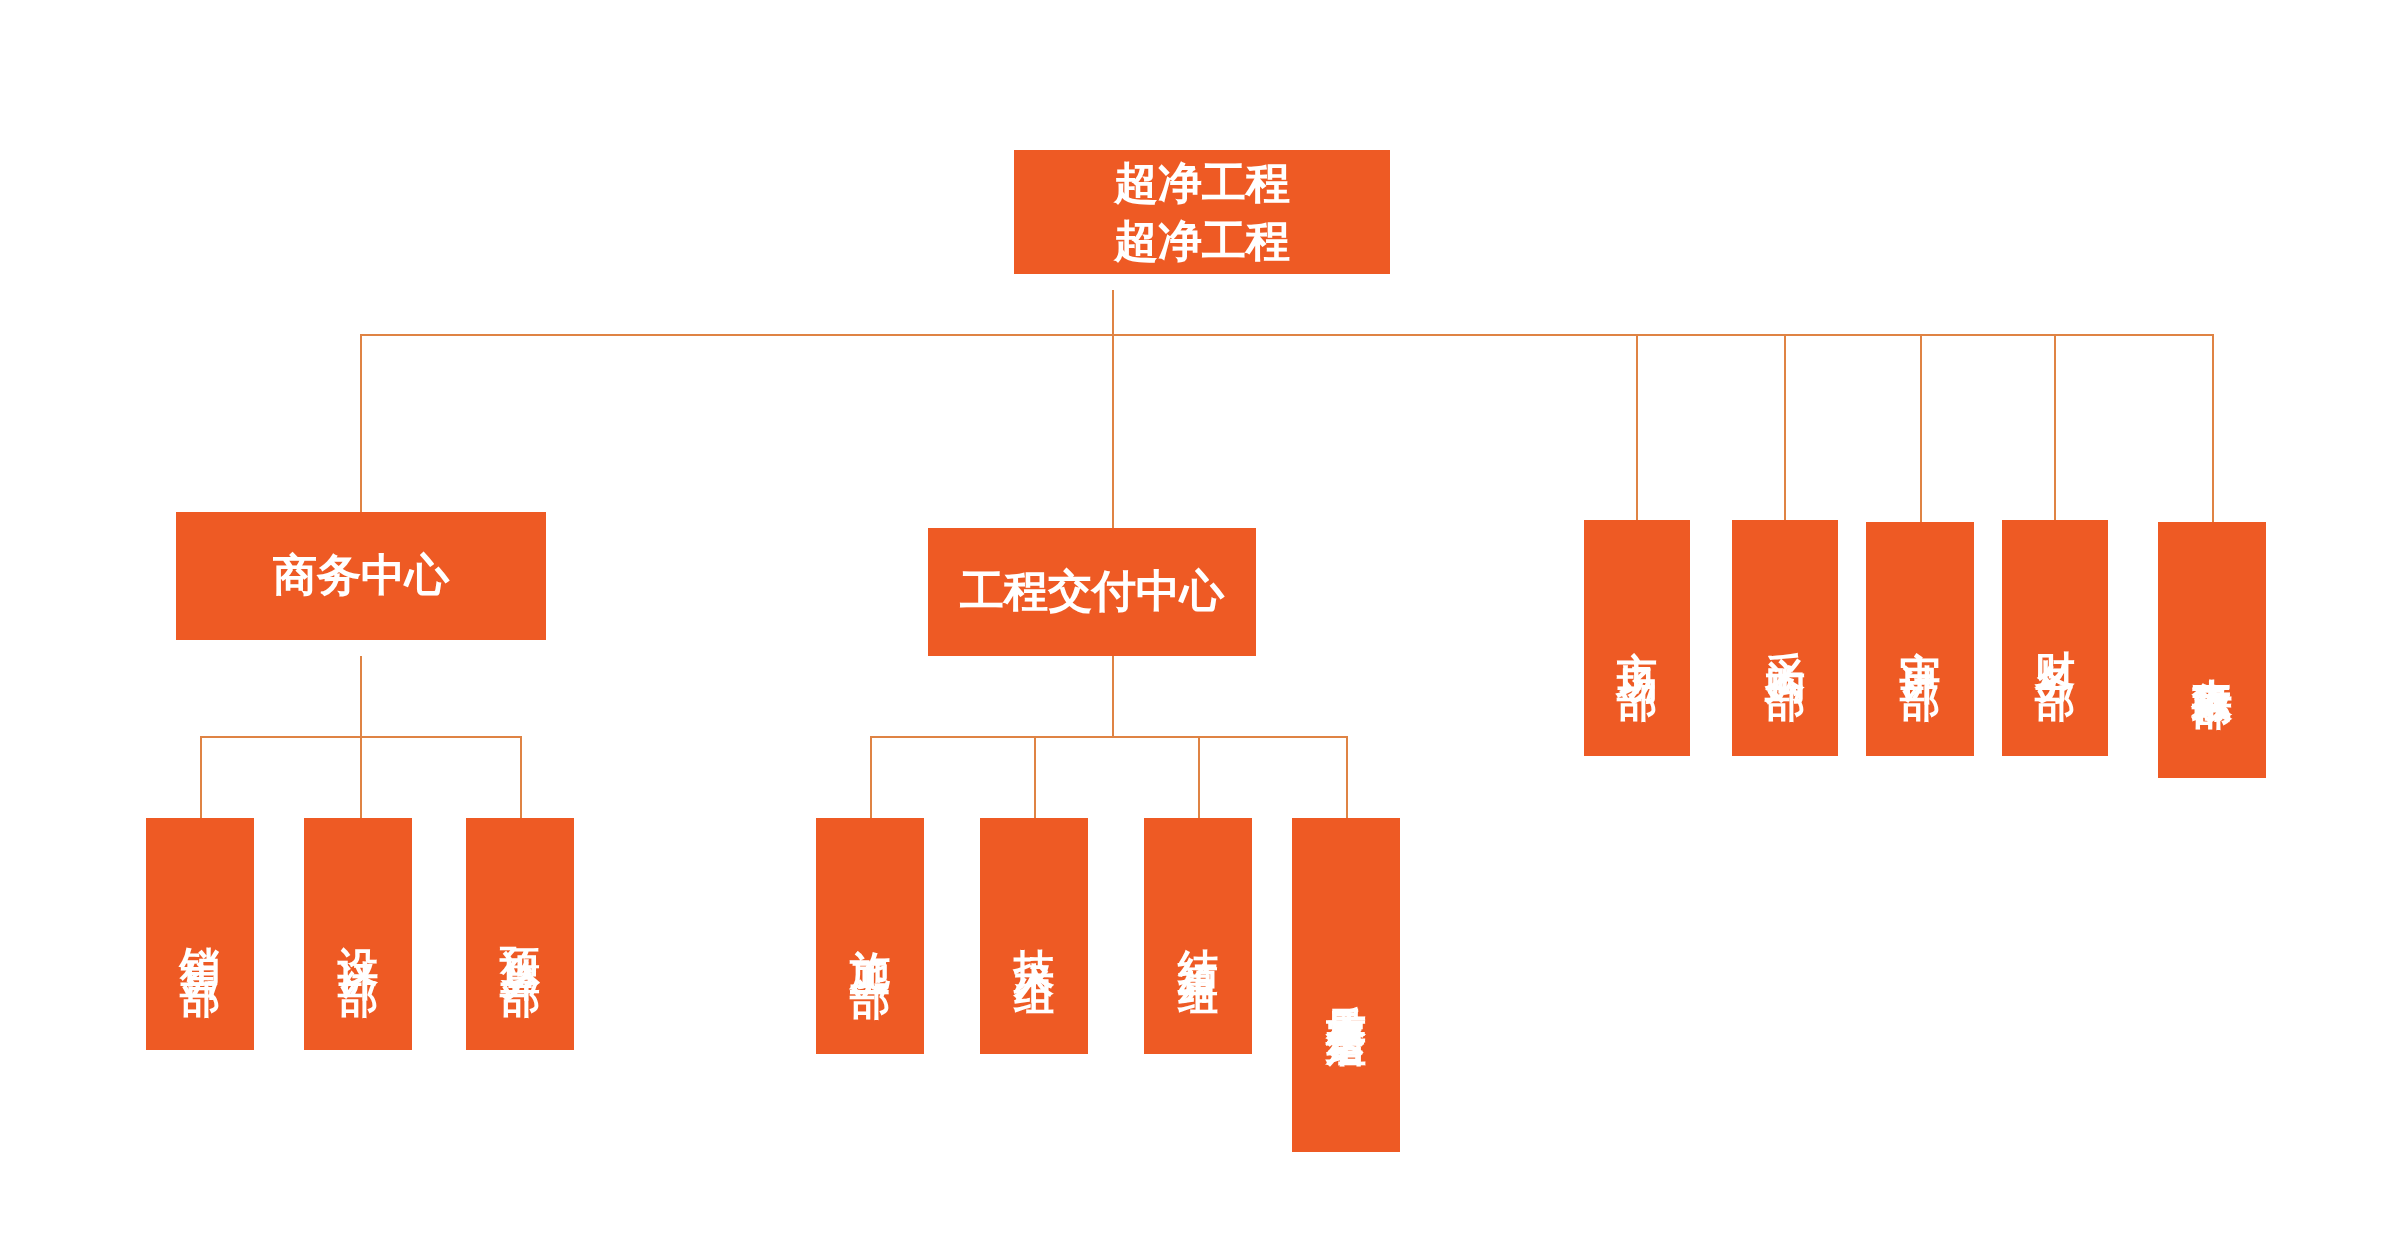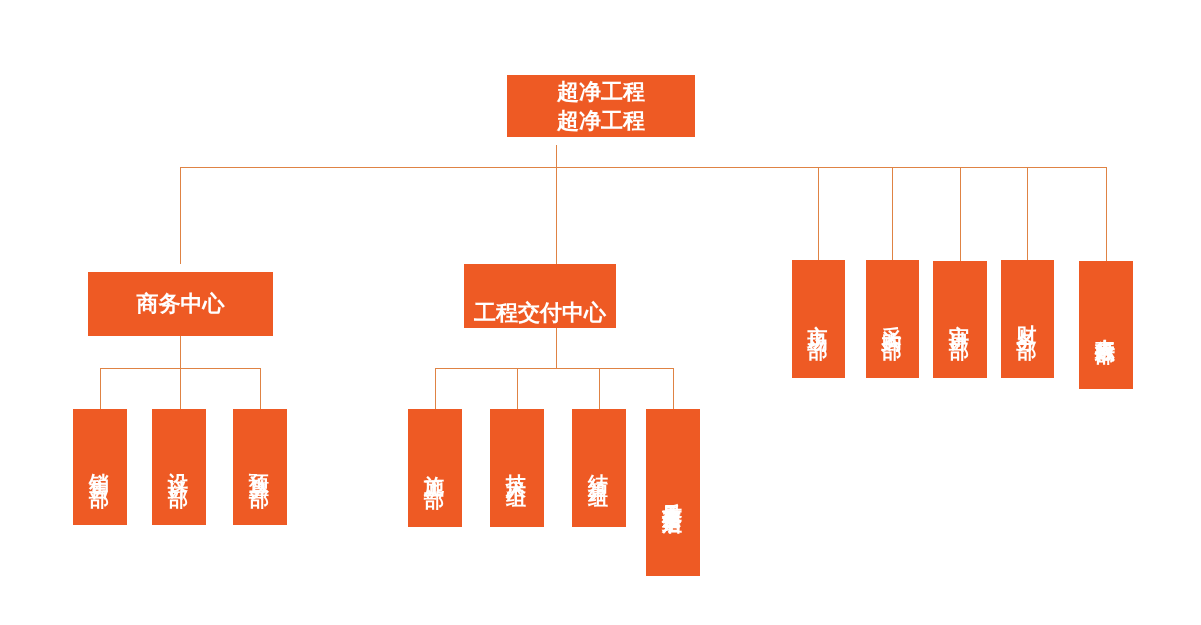--- a/index.html
+++ b/index.html
@@ -32,22 +32,22 @@
   }
 
   .node-root {
     left: 464px; top: 75px; width: 188px; height: 62px;
     font-size: 22px; line-height: 29px;
     flex-direction: column;
     margin-left: 43px;
   }
 
   .node-center { font-size: 22px; }
-  .node-business { left: 88px;  top: 272px; width: 185px; height: 64px; }
-  .node-delivery { left: 464px; top: 264px; width: 152px; height: 64px; align-items: flex-end; }
+  .node-business { left: 88px;  top: 256px; width: 185px; height: 64px; }
+  .node-delivery { left: 464px; top: 264px; width: 164px; height: 64px; }
 
   .node-v { font-size: 20px; }
   .node-v .vlabel {
     writing-mode: vertical-rl;
     text-orientation: upright;
     white-space: nowrap;
   }
   .vlabel-3 { letter-spacing: 7px; }
   .vlabel-5 { letter-spacing: 1px; }
   .vlabel-7 { letter-spacing: 2px; }

